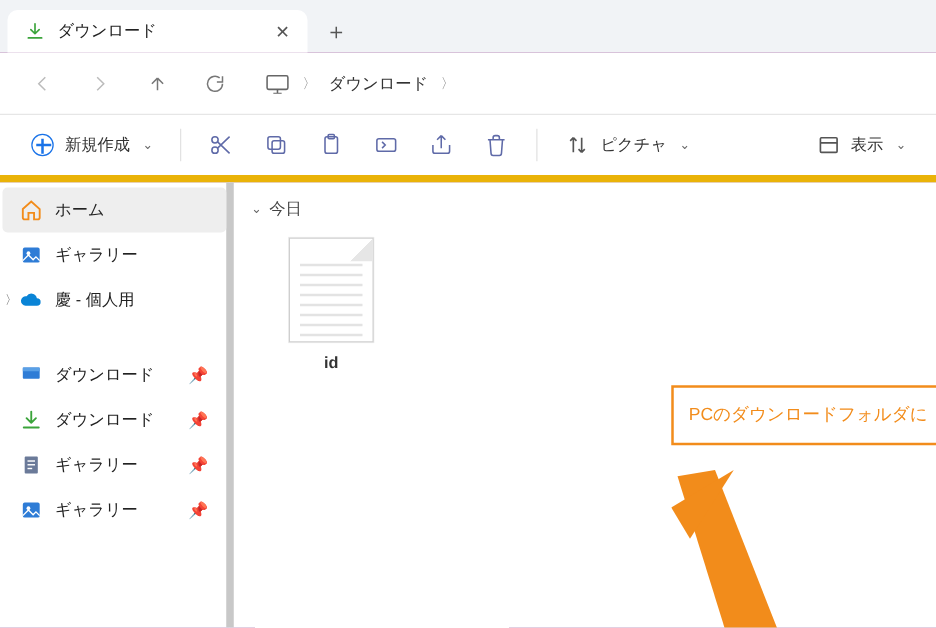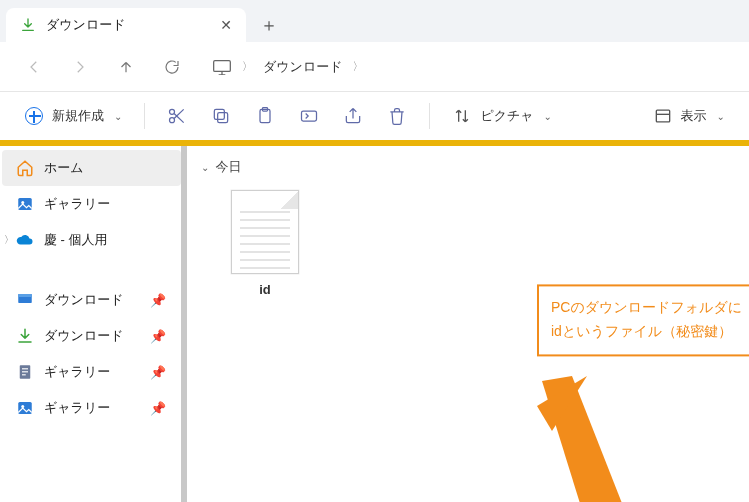--- a/index.html
+++ b/index.html
@@ -362,21 +362,20 @@
             <div class="line"></div>
             <div class="line"></div>
           <div class="line"></div>
             <div class="line"></div>
         </div>
         <div class="name">id</div>
       </div>
 
       <div class="callout">
         <div>PCのダウンロードフォルダに</div>
-        <div>idというファイル（秘密鍵）</div>
       </div>
       <div class="arrow-annot">
         <svg viewBox="0 0 120 160">
           <polygon points="5,5 35,0 90,140 50,150" fill="#f28c1b"></polygon>
           <polygon points="0,30 50,0 15,55" fill="#f28c1b"></polygon>
         </svg>
       </div>
     </div>
   </div>
 

